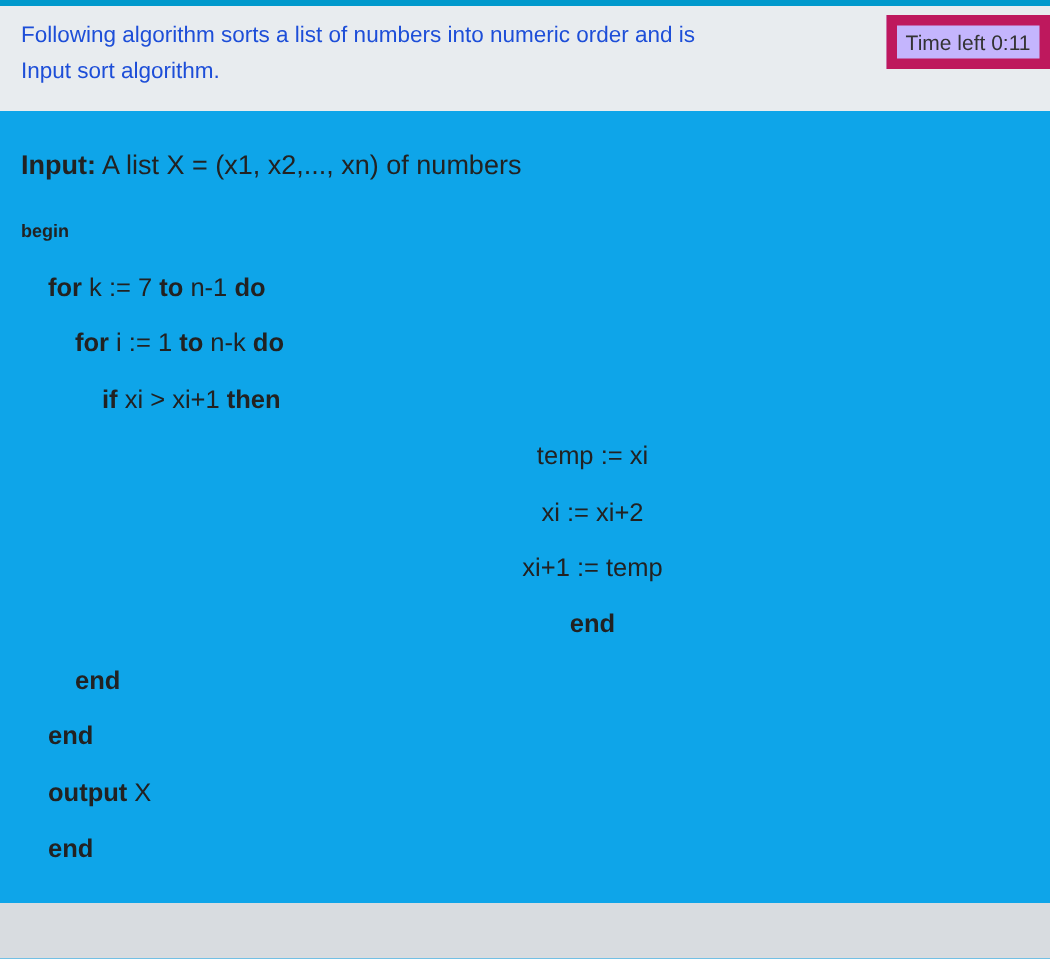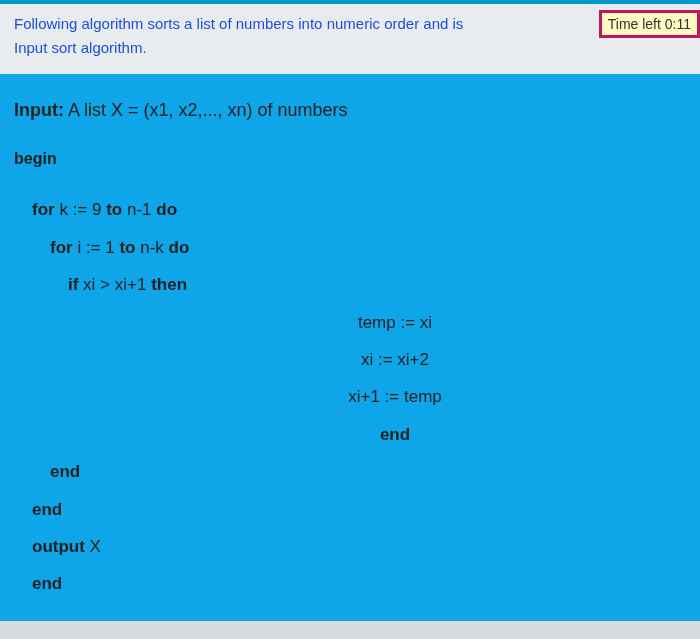--- a/index.html
+++ b/index.html
@@ -27,45 +27,45 @@
     }
     .question-text {
       font-size: 15px;
       color: #1d4ed8;
       line-height: 1.6;
     }
     .time-box {
       position: absolute;
       top: 6px;
       right: 0;
-      border: 3px solid #be185d;
-      background: #fef9c3;
+      border: 7px solid #be185d;
+      background: #c4b5fd;
       padding: 3px 6px;
       font-size: 14px;
       color: #333;
       white-space: nowrap;
     }
     .content-area {
       background: #0ea5e9;
       padding: 18px 14px;
       font-size: 17px;
       color: #222;
       line-height: 2.1;
     }
     .input-line {
       margin-bottom: 12px;
       font-size: 18px;
     }
     .input-label {
       font-weight: bold;
     }
     .begin-line {
-      font-size: 16px;
+      font-size: 12px;
       font-weight: bold;
-      margin-bottom: 16px;
+      margin-bottom: 6px;
     }
     .code-block {
       padding-left: 0;
     }
     .indent-1 { padding-left: 18px; }
     .indent-2 { padding-left: 36px; }
     .indent-3 { padding-left: 54px; }
     .indent-4 { padding-left: 90px; text-align: center; }
     .kw { font-weight: bold; }
     .code-line {
@@ -87,21 +87,21 @@
     <span>Input sort algorithm.</span>
   </div>
 </div>
 
 <div class="content-area">
   <div class="input-line">
     <span class="input-label">Input:</span><span> A list X = (x1, x2,..., xn) of numbers</span>
   </div>
   <div class="begin-line">begin</div>
   <div class="code-block" id="code-container">
-      <div class="code-line indent-1"><span class="kw">for</span><span> k := 9 </span><span class="kw">to</span><span> n-1 </span><span class="kw">do</span></div>
+      <div class="code-line indent-1"><span class="kw">for</span><span> k := 7 </span><span class="kw">to</span><span> n-1 </span><span class="kw">do</span></div>
       <div class="code-line indent-2"><span class="kw">for</span><span> i := 1 </span><span class="kw">to</span><span> n-k </span><span class="kw">do</span></div>
       <div class="code-line indent-3"><span class="kw">if</span><span> xi &gt; xi+1 </span><span class="kw">then</span></div>
       <div class="code-line indent-4"><span>temp := xi</span></div>
       <div class="code-line indent-4"><span>xi := xi+2</span></div>
       <div class="code-line indent-4"><span>xi+1 := temp</span></div>
       <div class="code-line indent-4"><span class="kw">end</span></div>
       <div class="code-line indent-2"><span class="kw">end</span></div>
       <div class="code-line indent-1"><span class="kw">end</span></div>
       <div class="code-line indent-1"><span class="kw">output</span><span> X</span></div>
       <div class="code-line indent-1"><span class="kw">end</span></div>

